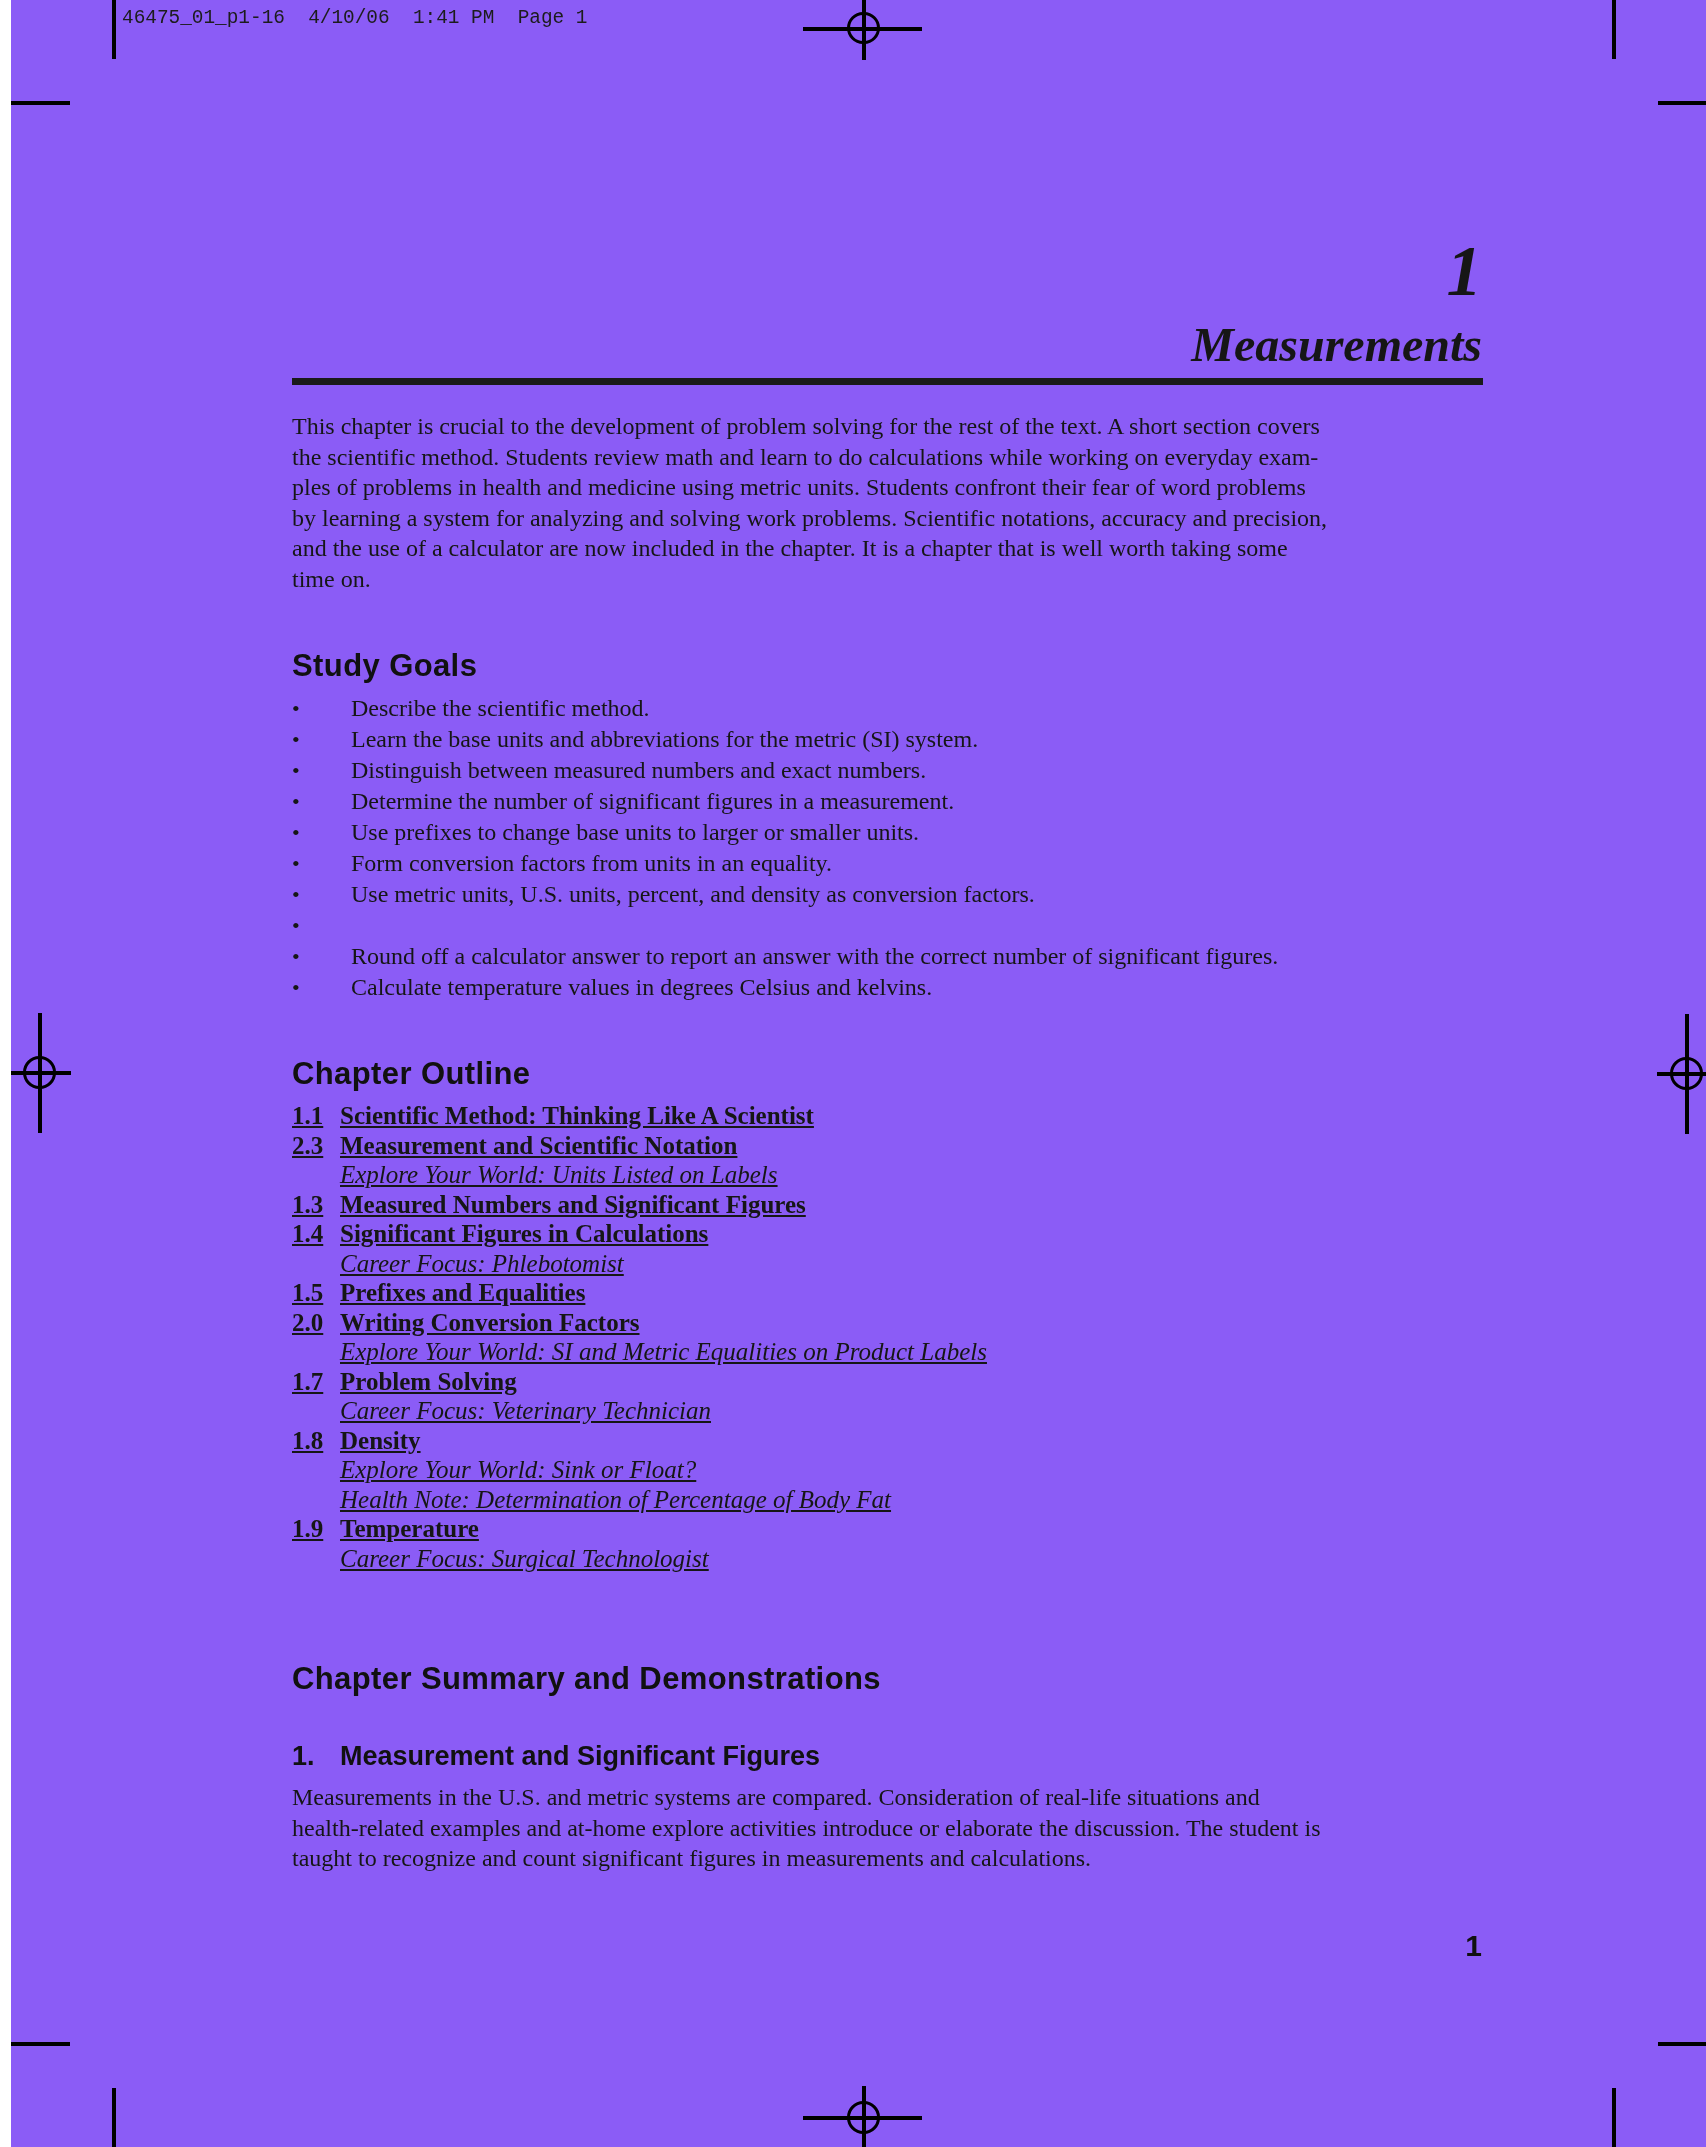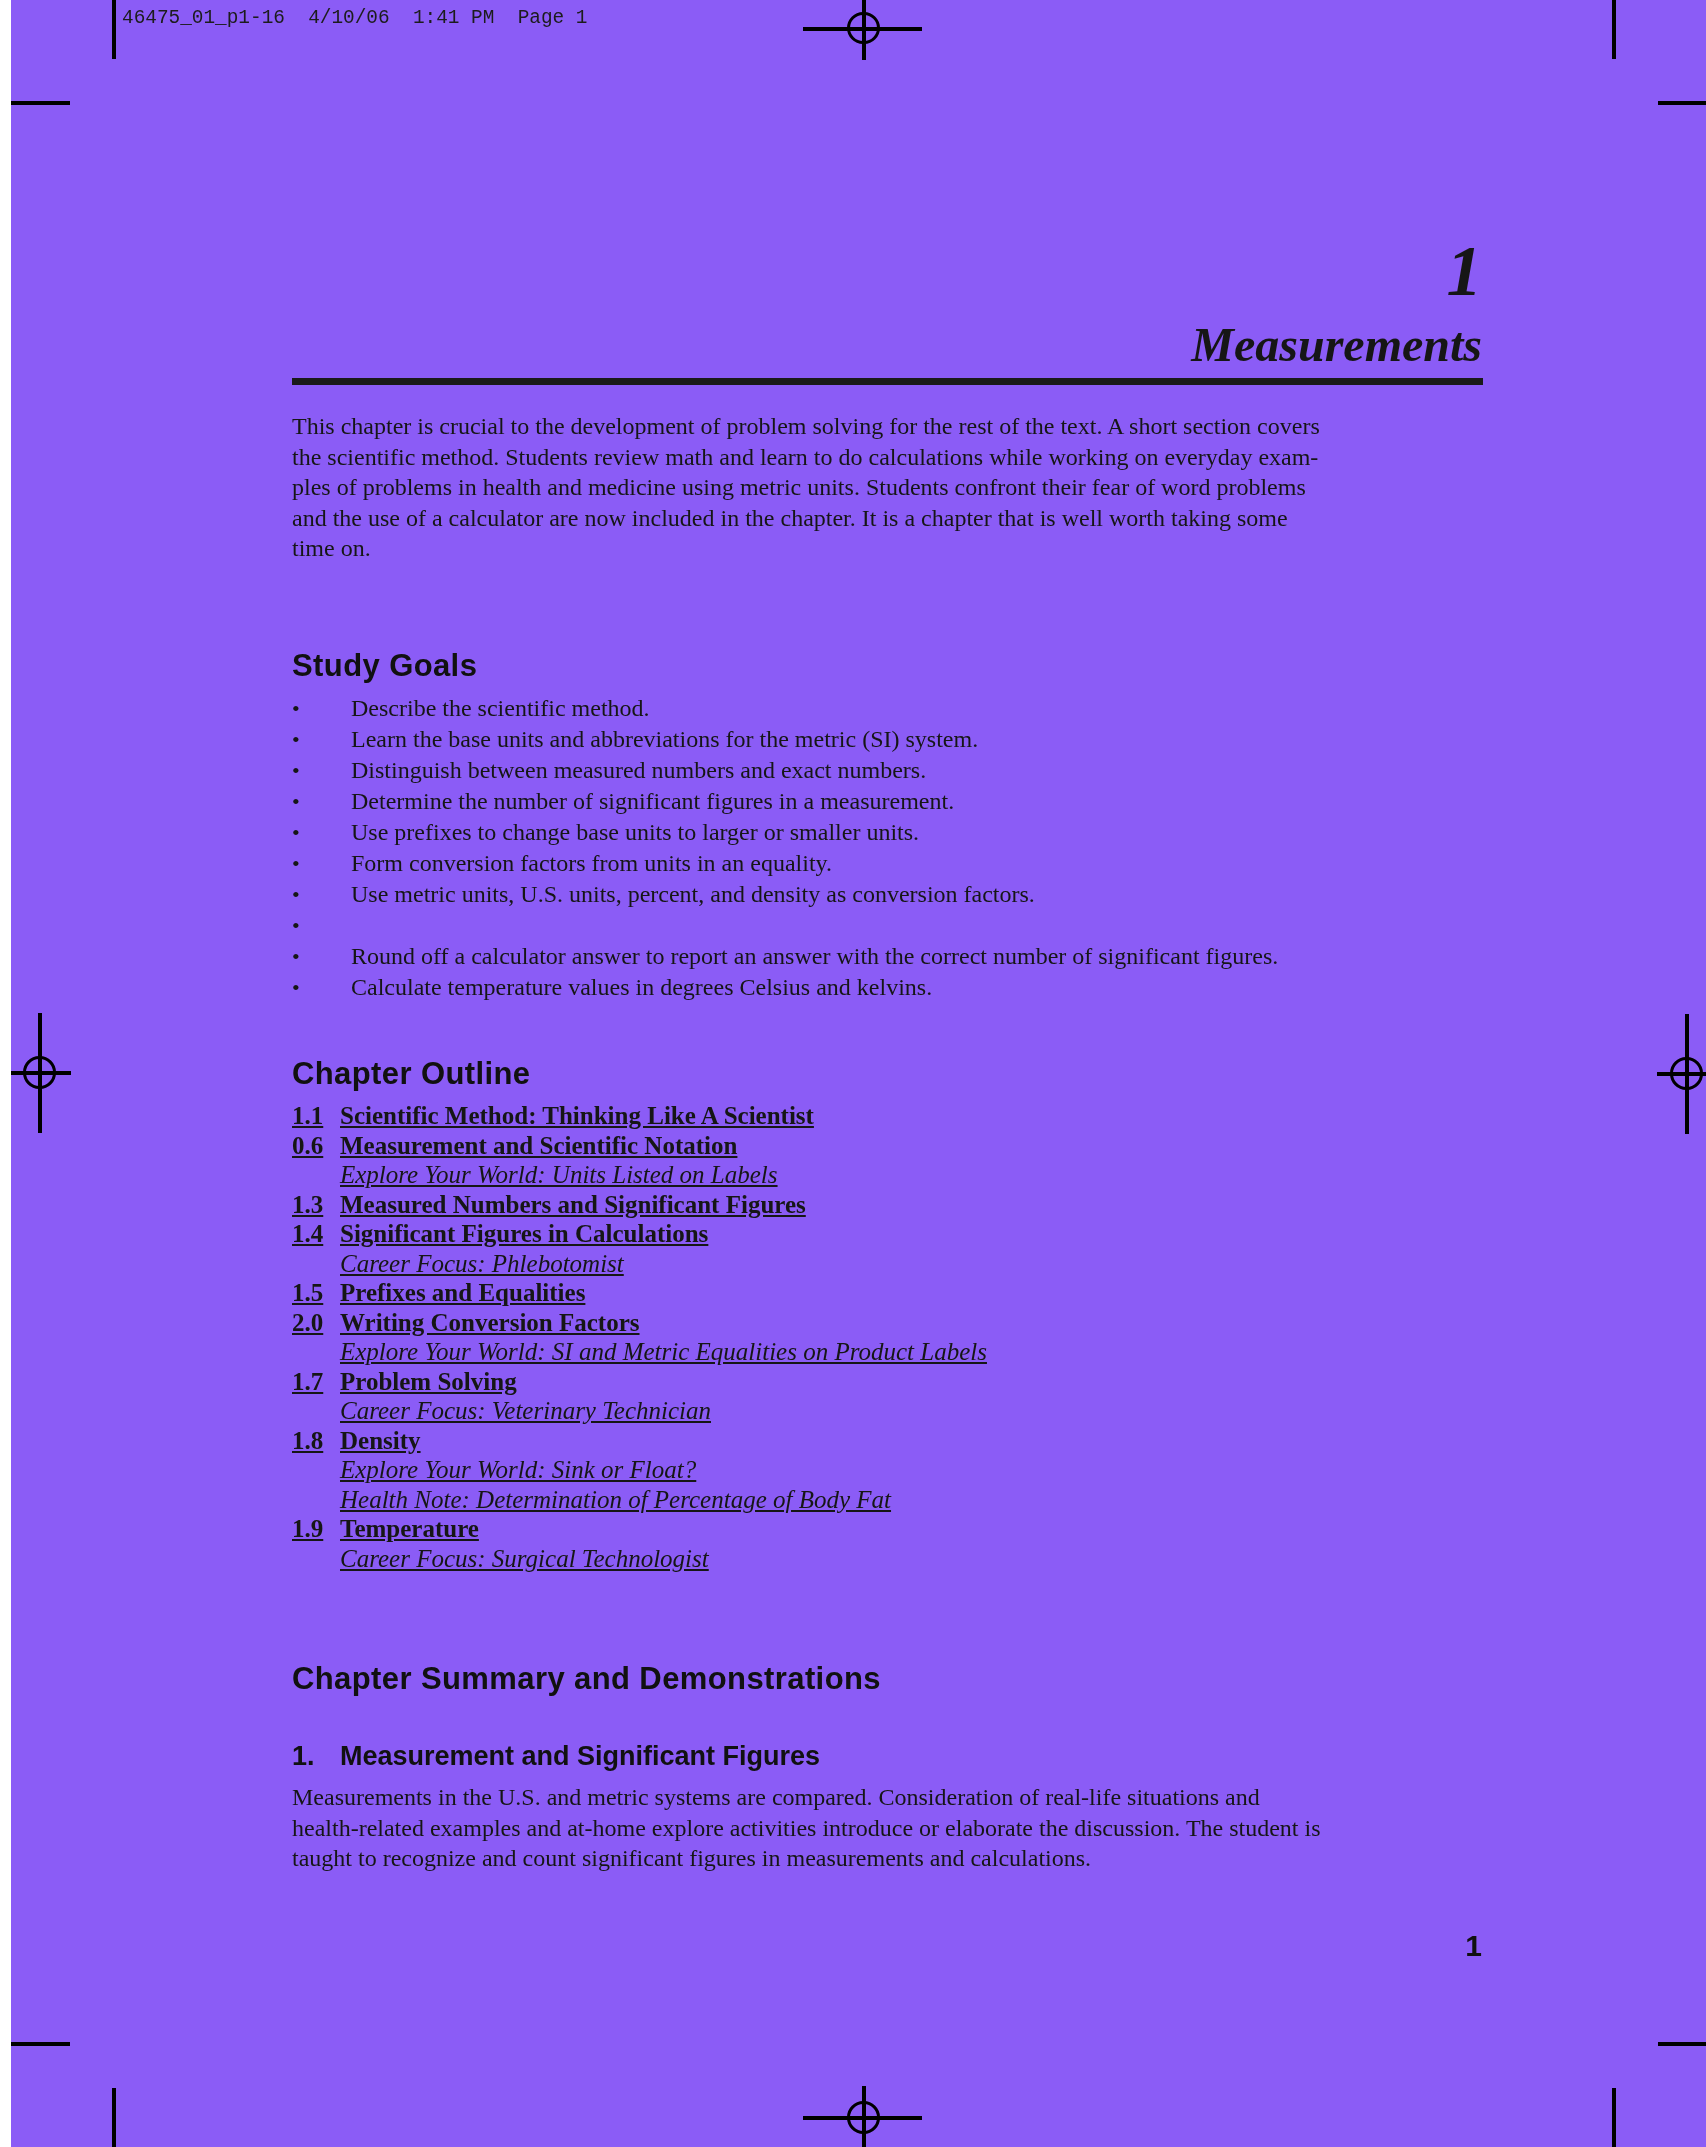--- a/index.html
+++ b/index.html
@@ -164,20 +164,21 @@
   <div class="slug">46475_01_p1-16  4/10/06  1:41 PM  Page 1</div>
 
   <div class="chapter-number">1</div>
   <div class="chapter-title">Measurements</div>
   <div class="title-rule"></div>
 
   <div class="bodyblock intro">
     <div>This chapter is crucial to the development of problem solving for the rest of the text. A short section covers</div>
     <div>the scientific method. Students review math and learn to do calculations while working on everyday exam-</div>
     <div>ples of problems in health and medicine using metric units. Students confront their fear of word problems</div>
+    <div>by learning a system for analyzing and solving work problems. Scientific notations, accuracy and precision,</div>
     <div>and the use of a calculator are now included in the chapter. It is a chapter that is well worth taking some</div>
     <div>time on.</div>
   </div>
 
   <div class="h-sans h-goals">Study Goals</div>
   <div class="goals-list">
     <div class="goal-row">
         <span class="bullet">•</span>
         <span>Describe the scientific method.</span>
       </div>
@@ -218,21 +219,21 @@
       </div>
   </div>
 
   <div class="h-sans h-outline">Chapter Outline</div>
   <div class="outline-list">
     <div class="ol-row sec">
         <span class="ol-num">1.1</span>
         <span class="ol-title">Scientific Method: Thinking Like A Scientist</span>
       </div>
     <div class="ol-row sec">
-        <span class="ol-num">0.6</span>
+        <span class="ol-num">2.3</span>
         <span class="ol-title">Measurement and Scientific Notation</span>
       </div>
     <div class="ol-row sub">
         <span class="ol-title">Explore Your World: Units Listed on Labels</span>
       </div>
     <div class="ol-row sec">
         <span class="ol-num">1.3</span>
         <span class="ol-title">Measured Numbers and Significant Figures</span>
       </div>
     <div class="ol-row sec">

